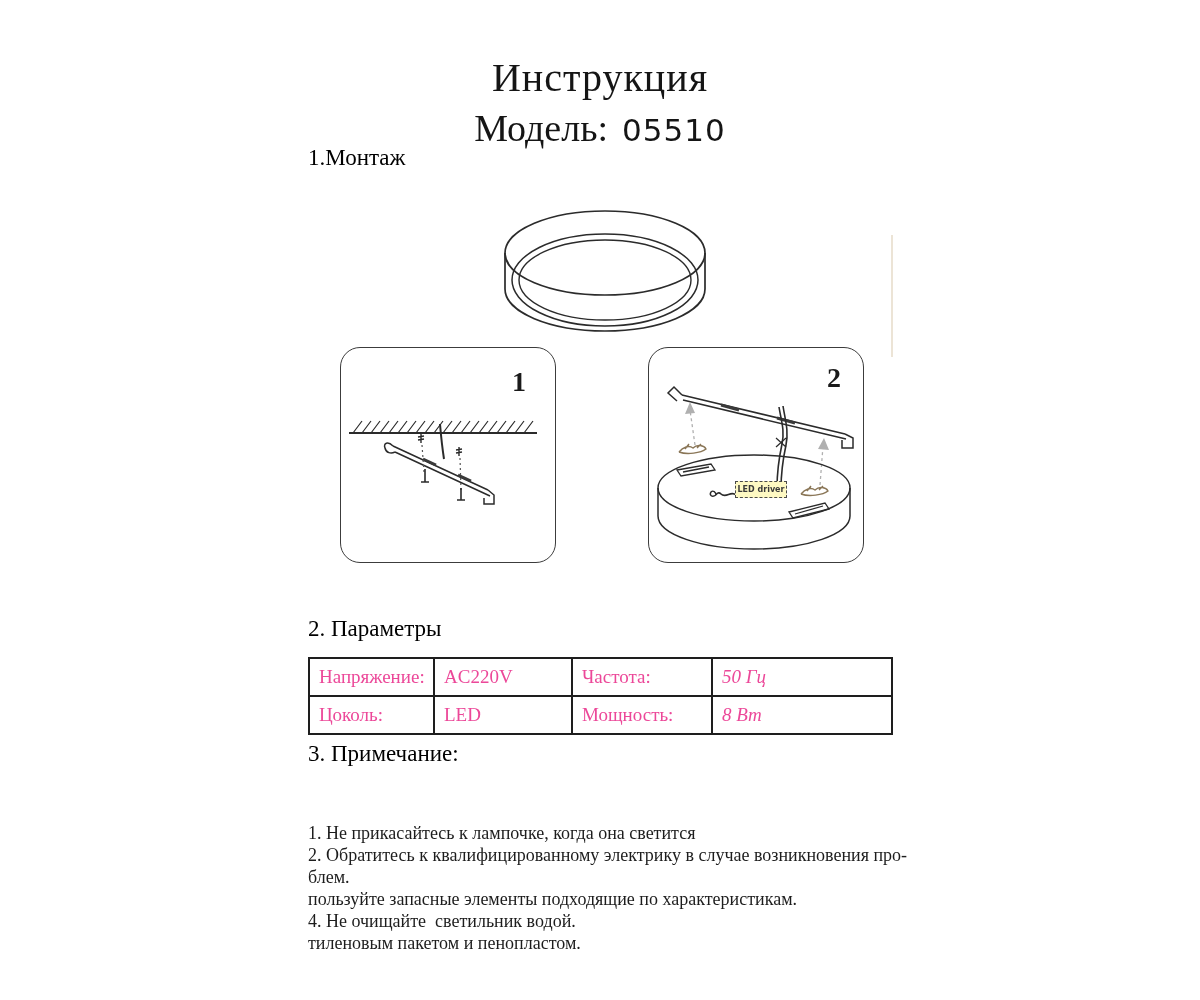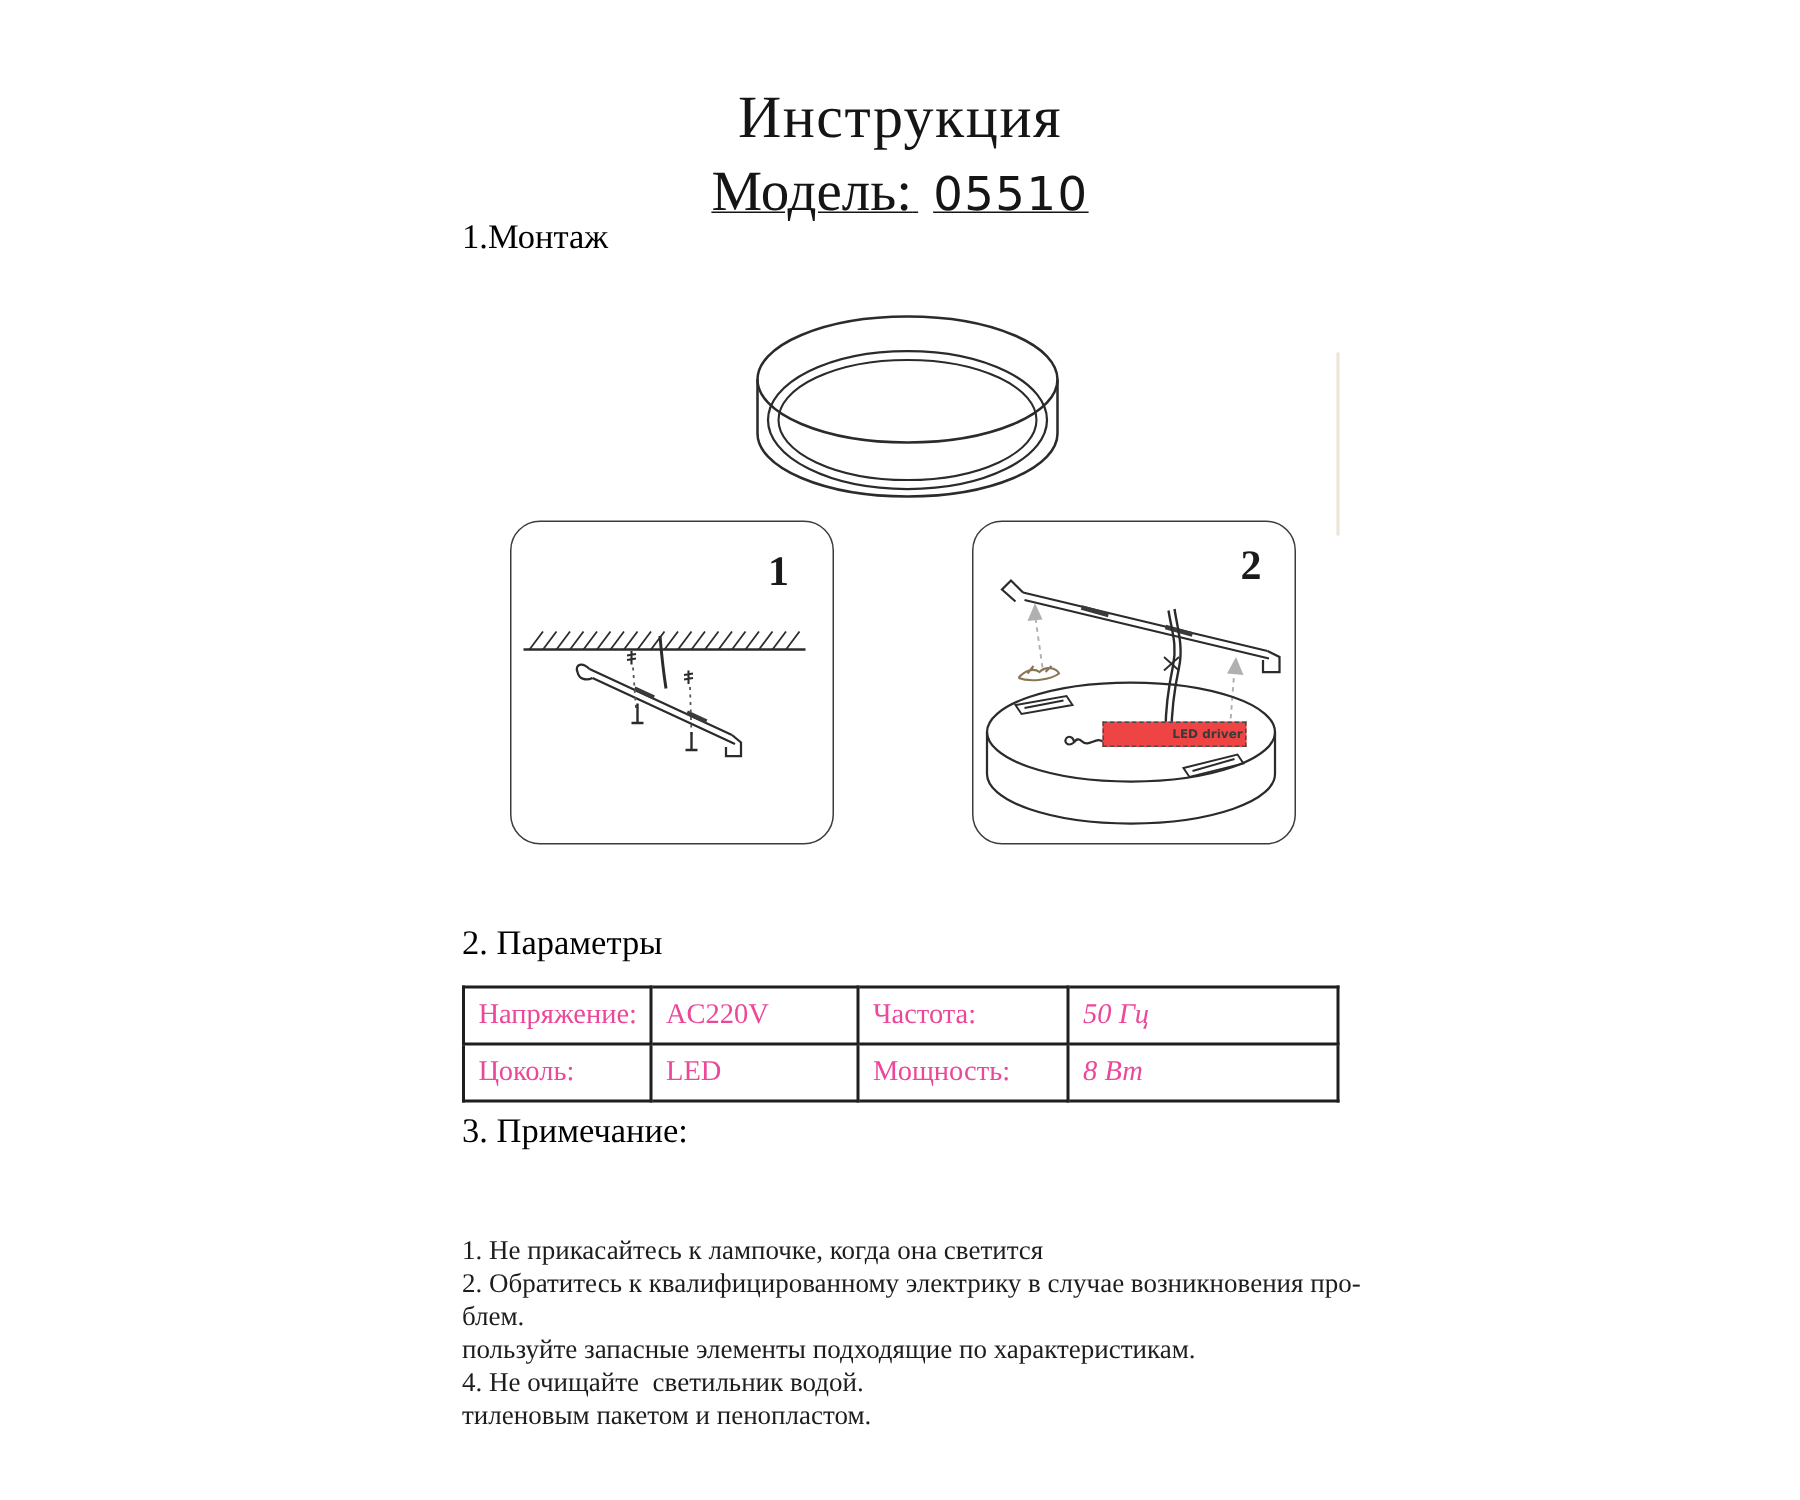--- a/index.html
+++ b/index.html
@@ -18,21 +18,20 @@
     left: 0; top: 54px; width: 1200px;
     text-align: center;
     font-size: 40px;
     letter-spacing: 1px;
     color: #151515;
   }
   .model-line {
     left: 0; top: 106px; width: 1200px;
     text-align: center;
     color: #151515;
-    text-decoration: underline;
   }
   .model-label { font-size: 38px; font-family: "Liberation Serif", serif; }
   .model-number {
     font-size: 31px;
     font-family: "DejaVu Sans", sans-serif;
     letter-spacing: 1px;
     margin-left: 10px;
   }
 
   .section-heading {
@@ -60,28 +59,27 @@
     font-family: "Liberation Serif", serif;
   }
   .num-1 { left: 512px; top: 366px; }
   .num-2 { left: 827px; top: 362px; }
   .panel-svg { position: absolute; left: 0; top: 0; }
 
   .led-driver-box {
     left: 735px; top: 481px;
     width: 50px; height: 15px;
     border: 1px dashed #4a4a4a;
-    background: #ef4444;
+    background: #fef9c3;
     font-family: "DejaVu Sans", sans-serif;
     font-size: 8px;
     font-weight: bold;
     color: #3a3a3a;
     display: flex; align-items: center; justify-content: center;
     white-space: nowrap;
-    padding-left: 44px;
   }
 
   table.params {
     left: 308px; top: 657px;
     border-collapse: collapse;
     table-layout: fixed;
   }
   table.params td {
     border: 2px solid #1e1e1e;
     height: 36px;

